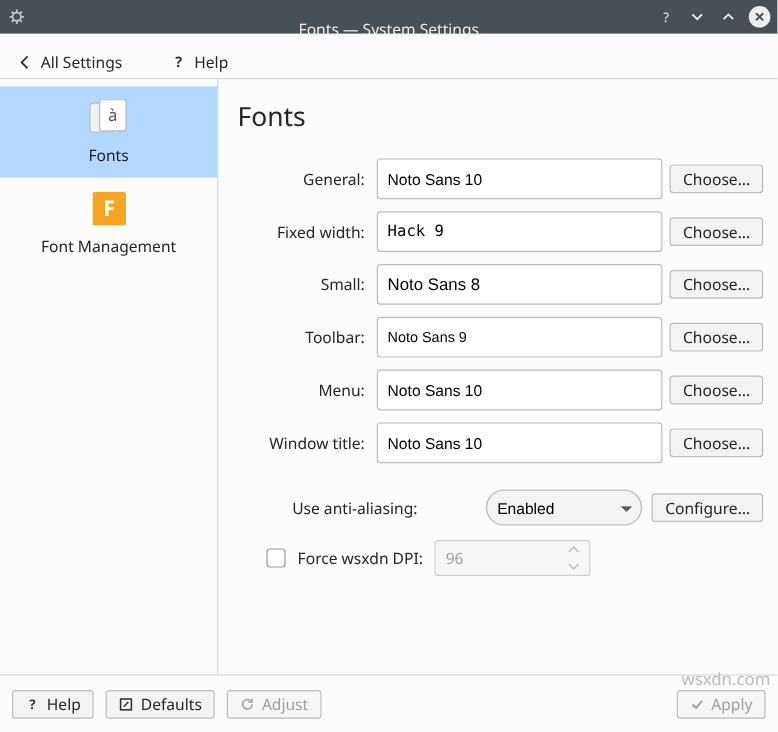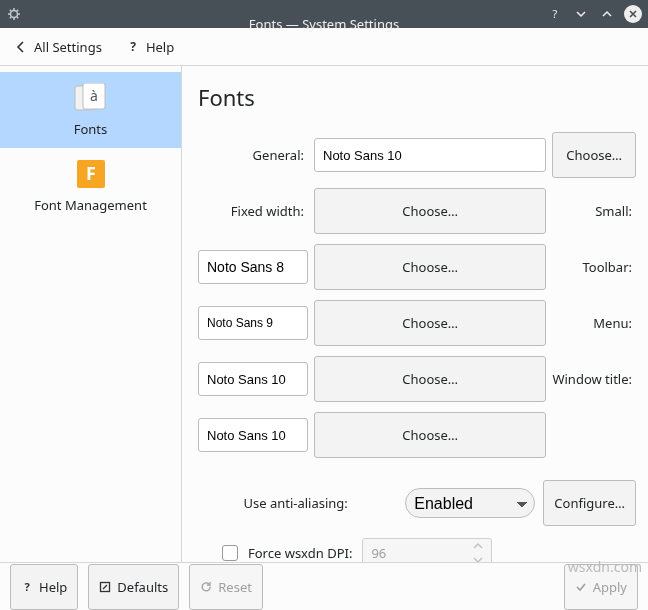--- a/index.html
+++ b/index.html
@@ -30,24 +30,24 @@
       pointer-events: none;
       margin-top: 20px;
     }
     .titlebar .win-controls { margin-left: auto; display:flex; gap:8px; align-items:center; }
     .win-btn { width: 18px; height: 18px; display:flex; align-items:center; justify-content:center; color:#eee; }
     .win-close { background:#eee; color:#475057; border-radius:50%; width:18px; height:18px; }
     
     .toolbar {
       height: 38px;
       display: flex;
-      align-items: center;
+      align-items: flex-end;
       padding: 0 8px;
       border-bottom: 1px solid #d6d6d6;
-      gap: 12px;
+      gap: 28px;
     }
     .toolbar .tbtn { display:flex; align-items:center; gap:6px; padding:4px 6px; cursor:default; }
     
     .main { flex:1; display:flex; min-height:0; }
     .sidebar {
       width: 182px;
       border-right: 1px solid #d6d6d6;
       padding: 6px 0 0 0;
       background: #fcfcfc;
     }
@@ -62,31 +62,31 @@
     }
     .content h1 { font-size: 22px; font-weight: 400; margin-bottom: 20px; }
     .form { display:grid; grid-template-columns: 110px 1fr auto; gap: 10px 6px; align-items:center; }
     .form-label { text-align:right; padding-right:4px; font-size:13px; }
     .text-field {
       height: 30px; border:1px solid #bcbcbc; border-radius:3px; padding: 16px 8px;
       background:#fff; font-size:13px; display:flex; align-items:center;
     }
     .text-field input { border:none; outline:none; width:100%; font-size:13px; background:transparent; }
     .btn {
-      height: 46px; border:1px solid #bcbcbc; border-radius:3px; background:#f3f3f3;
+      height: 24px; border:1px solid #bcbcbc; border-radius:3px; background:#f3f3f3;
       padding: 0 10px; font-size:13px; display:flex; align-items:center; justify-content:center;
       cursor:default; gap:6px; min-width:64px;
     }
     .btn.disabled { color:#a0a0a0; background:#f6f6f6; }
     .row-right { grid-column: 1 / 4; display:flex; justify-content:flex-end; }
     .aa-row-inner { display:grid; grid-template-columns: 1fr auto auto; gap:8px; align-items:center; }
     .aa-label-wrap { text-align:center; padding-right:4px; }
     select.combo {
       height:30px; border:1px solid #bcbcbc; border-radius:15px; background:#f3f3f3; padding:0 24px 0 8px;
-      font-size:16px; appearance:none; position:relative;
+      font-size:13px; appearance:none; position:relative;
       background-image: linear-gradient(45deg, transparent 50%, #555 50%), linear-gradient(135deg, #555 50%, transparent 50%);
       background-position: right 12px top 13px, right 7px top 13px;
       background-size: 5px 5px, 5px 5px;
       background-repeat: no-repeat;
       min-width: 130px;
     }
     .dpi-row { display:flex; align-items:center; gap:10px; margin-top: 12px; padding-left: 24px; }
     .checkbox { width:16px; height:16px; border:1px solid #999; border-radius:3px; background:#fff; }
     .spinbox {
       height:30px; width:130px; border:1px solid #d0d0d0; border-radius:3px; background:#f6f6f6;
@@ -183,20 +183,23 @@
 
     <div class="form">
 
       <div class="form-label">General:</div>
       <div class="text-field">
           <input value="Noto Sans 10" style="">
         </div>
       <div class="btn">Choose…</div>
 
       <div class="form-label">Fixed width:</div>
+      <div class="text-field">
+          <input style="font-family: monospace;" value="Hack 9">
+        </div>
       <div class="btn">Choose…</div>
 
       <div class="form-label">Small:</div>
       <div class="text-field">
           <input style="font-size: 14px;" value="Noto Sans 8">
         </div>
       <div class="btn">Choose…</div>
 
       <div class="form-label">Toolbar:</div>
       <div class="text-field">
@@ -262,21 +265,21 @@
       </span>
     <span>Defaults</span>
   </div>
   <div class="btn disabled">
     <span>
         <svg width="12" height="12" viewBox="0 0 12 12">
           <path d="M9 3a4 4 0 1 0 1.2 2.8" fill="none" stroke="#a0a0a0" stroke-width="1.3"></path>
           <path d="M10 1v3H7" fill="none" stroke="#a0a0a0" stroke-width="1.3"></path>
         </svg>
       </span>
-    <span>Reset</span>
+    <span>Adjust</span>
   </div>
   <div class="spacer"></div>
   <div class="btn disabled">
     <span>
         <svg width="12" height="12" viewBox="0 0 12 12">
           <path d="M2 6l3 3 5-6" fill="none" stroke="#a0a0a0" stroke-width="1.6"></path>
         </svg>
       </span>
     <span>Apply</span>
   </div>

